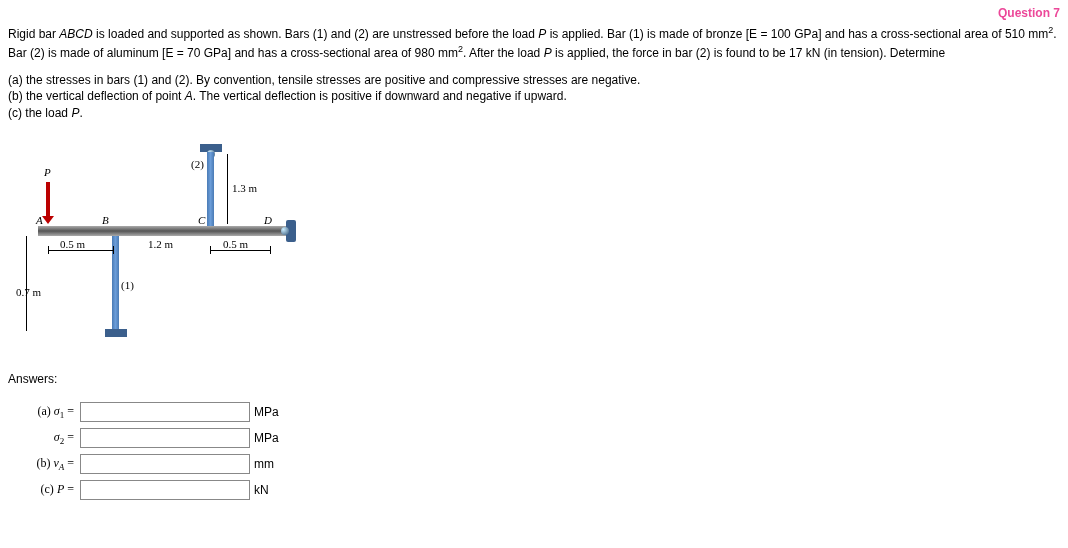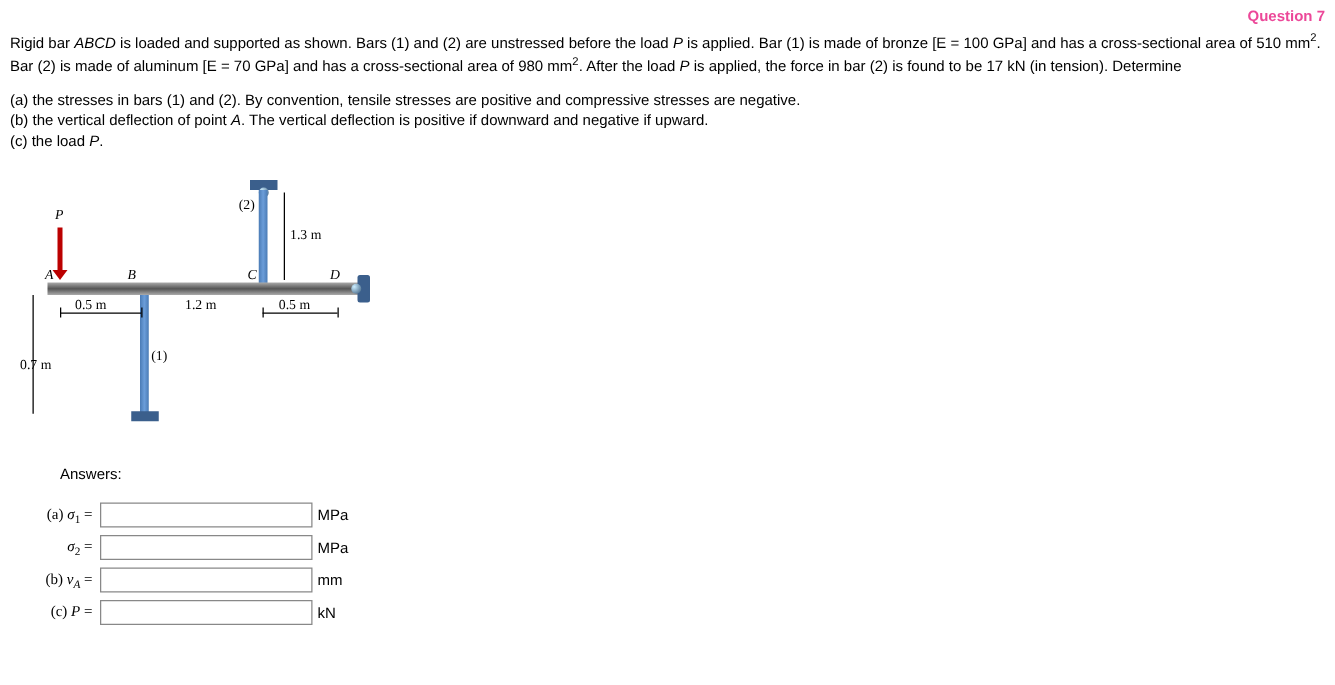--- a/index.html
+++ b/index.html
@@ -111,21 +111,20 @@
       border-left: 1px solid #000;
     }
     .label {
       position: absolute;
       font-size: 11px;
       font-family: Georgia, serif;
     }
     .label-italic { font-style: italic; }
     .answers-header {
       margin-bottom: 16px;
-      margin-left: 40px;
     }
     .answer-row {
       display: flex;
       align-items: center;
       margin-bottom: 6px;
     }
     .answer-label {
       width: 72px;
       text-align: right;
       padding-right: 6px;

